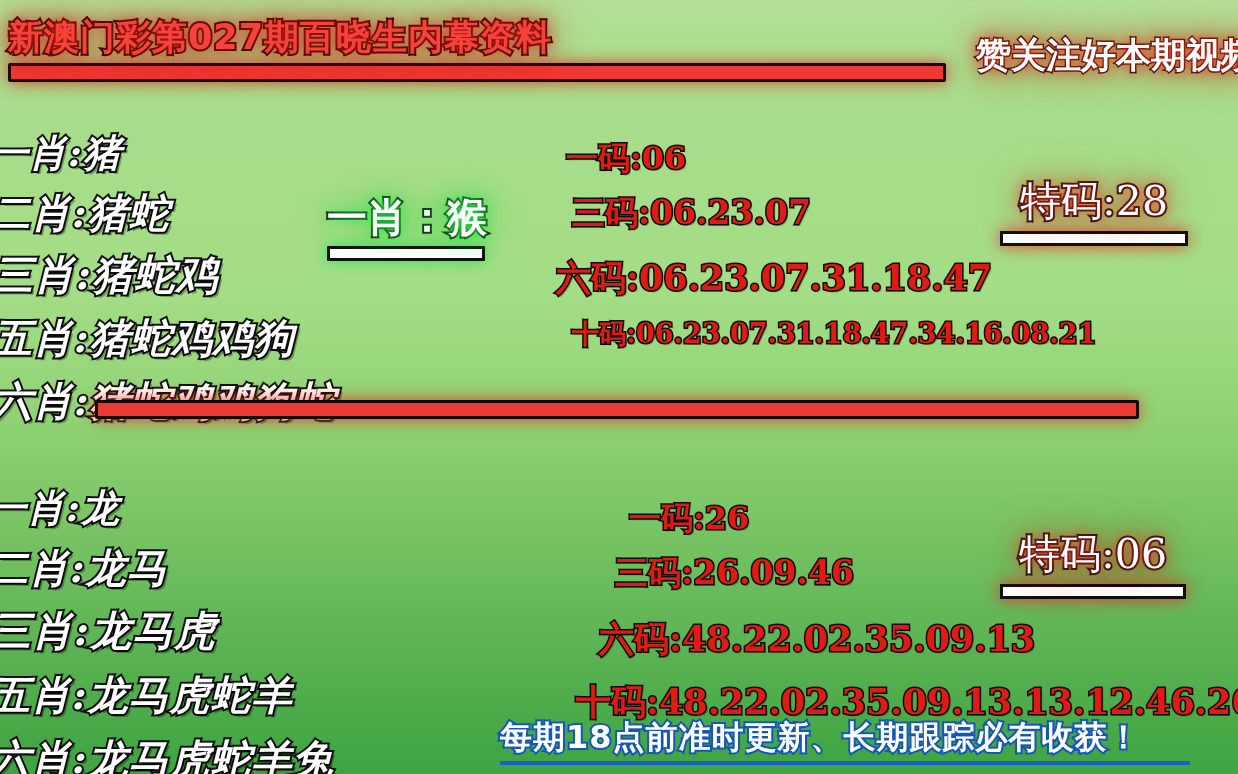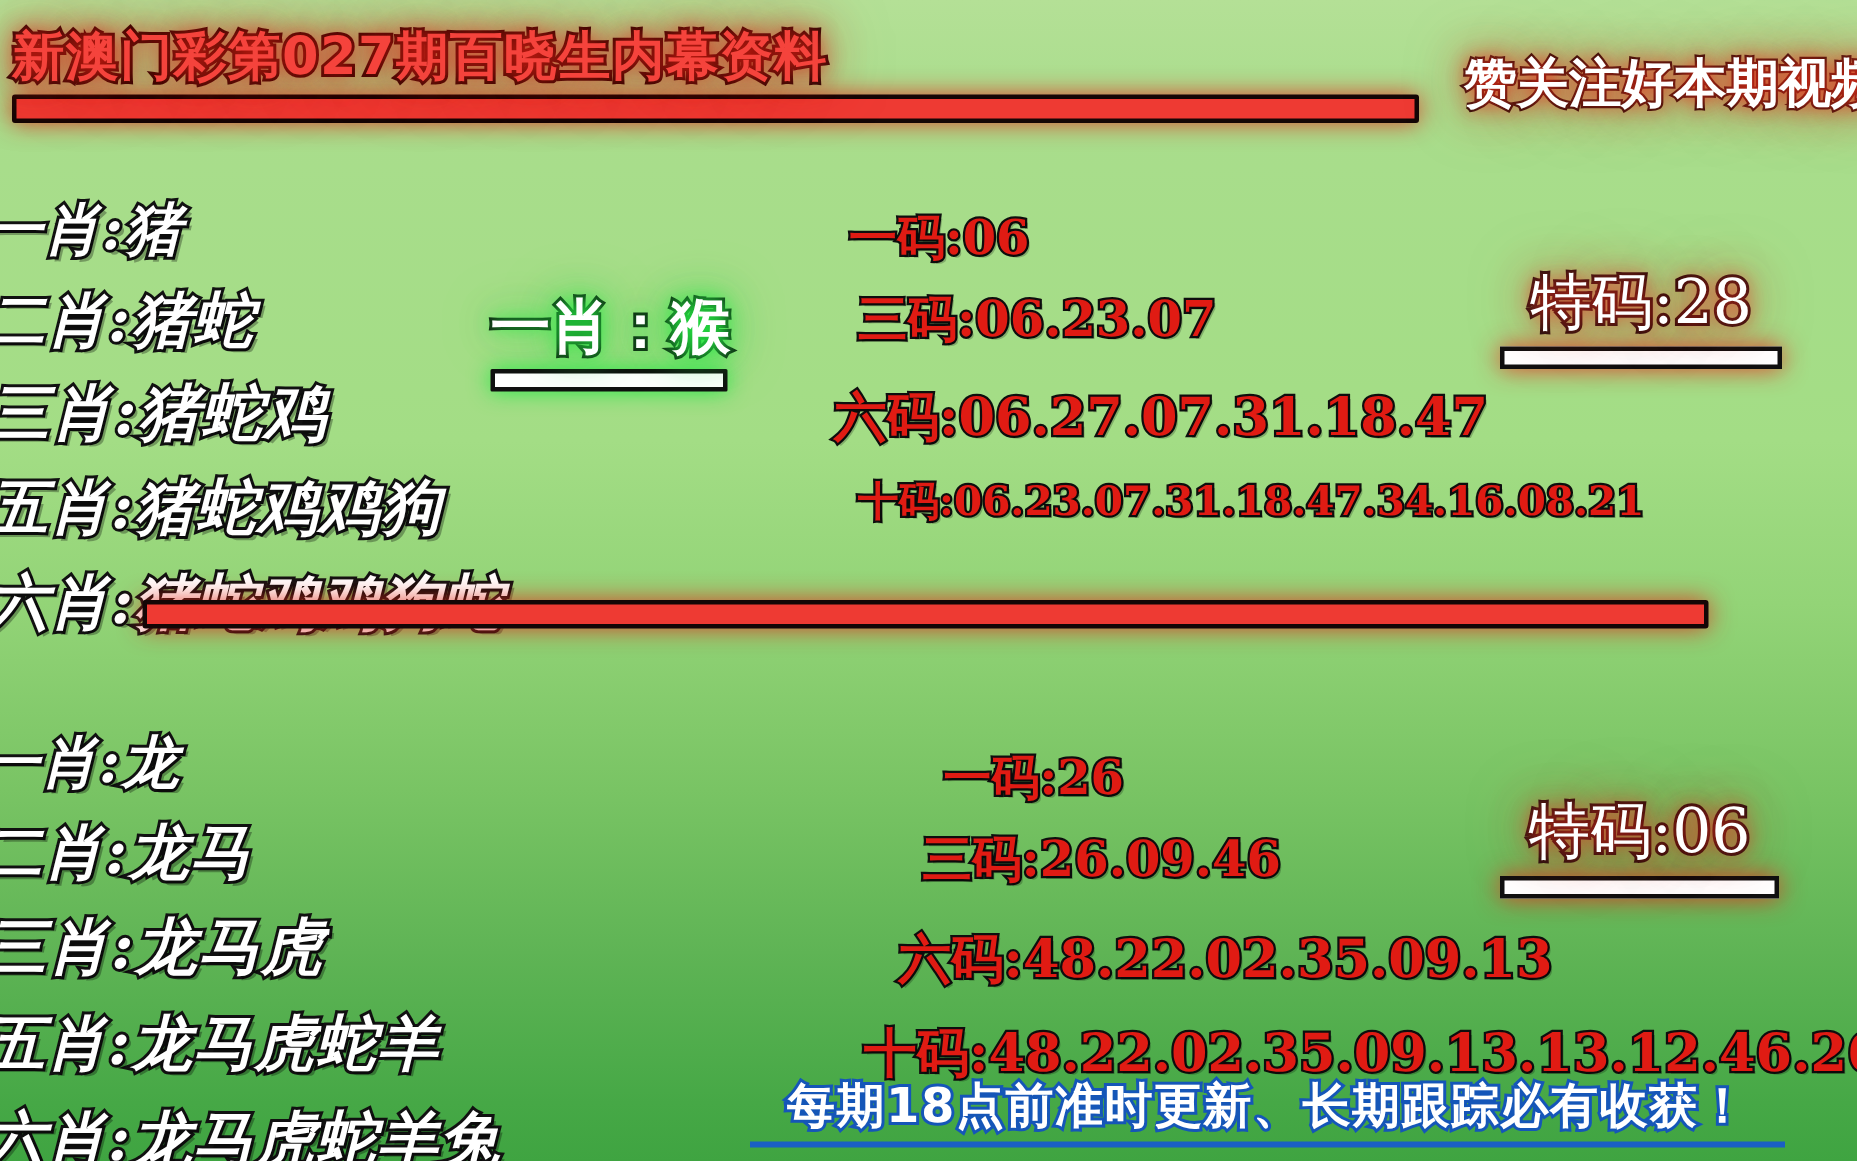--- a/index.html
+++ b/index.html
@@ -211,21 +211,20 @@
   #special2 .bar { width: 180px; }
 
   
   #footer {
     position: absolute;
     left: 500px;
     top: 716px;
     font-size: 32px;
     font-weight: bold;
     white-space: nowrap;
-    text-align: center;
   }
   #footer .txt {
     display: block;
     color: #ffffff;
     -webkit-text-stroke: 4px #1556b8;
     paint-order: stroke fill;
     letter-spacing: 1px;
   }
   #footer .bar {
     display: block;
@@ -256,21 +255,21 @@
   </div>
 
   <div class="badge" id="badge1">
     <span class="txt">一肖：猴</span>
     <span class="bar"></span>
   </div>
 
   <div class="num-col" id="nums1">
     <div class="num-row">一码:06</div>
     <div class="num-row">三码:06.23.07</div>
-    <div class="num-row">六码:06.27.07.31.18.47</div>
+    <div class="num-row">六码:06.23.07.31.18.47</div>
     <div class="num-row">十码:06.23.07.31.18.47.34.16.08.21</div>
   </div>
 
   <div class="special" id="special1">
     <span class="txt">特码:28</span>
     <span class="bar"></span>
   </div>
 
   <div class="banner-title" id="title2">
     <span class="bar"></span>

